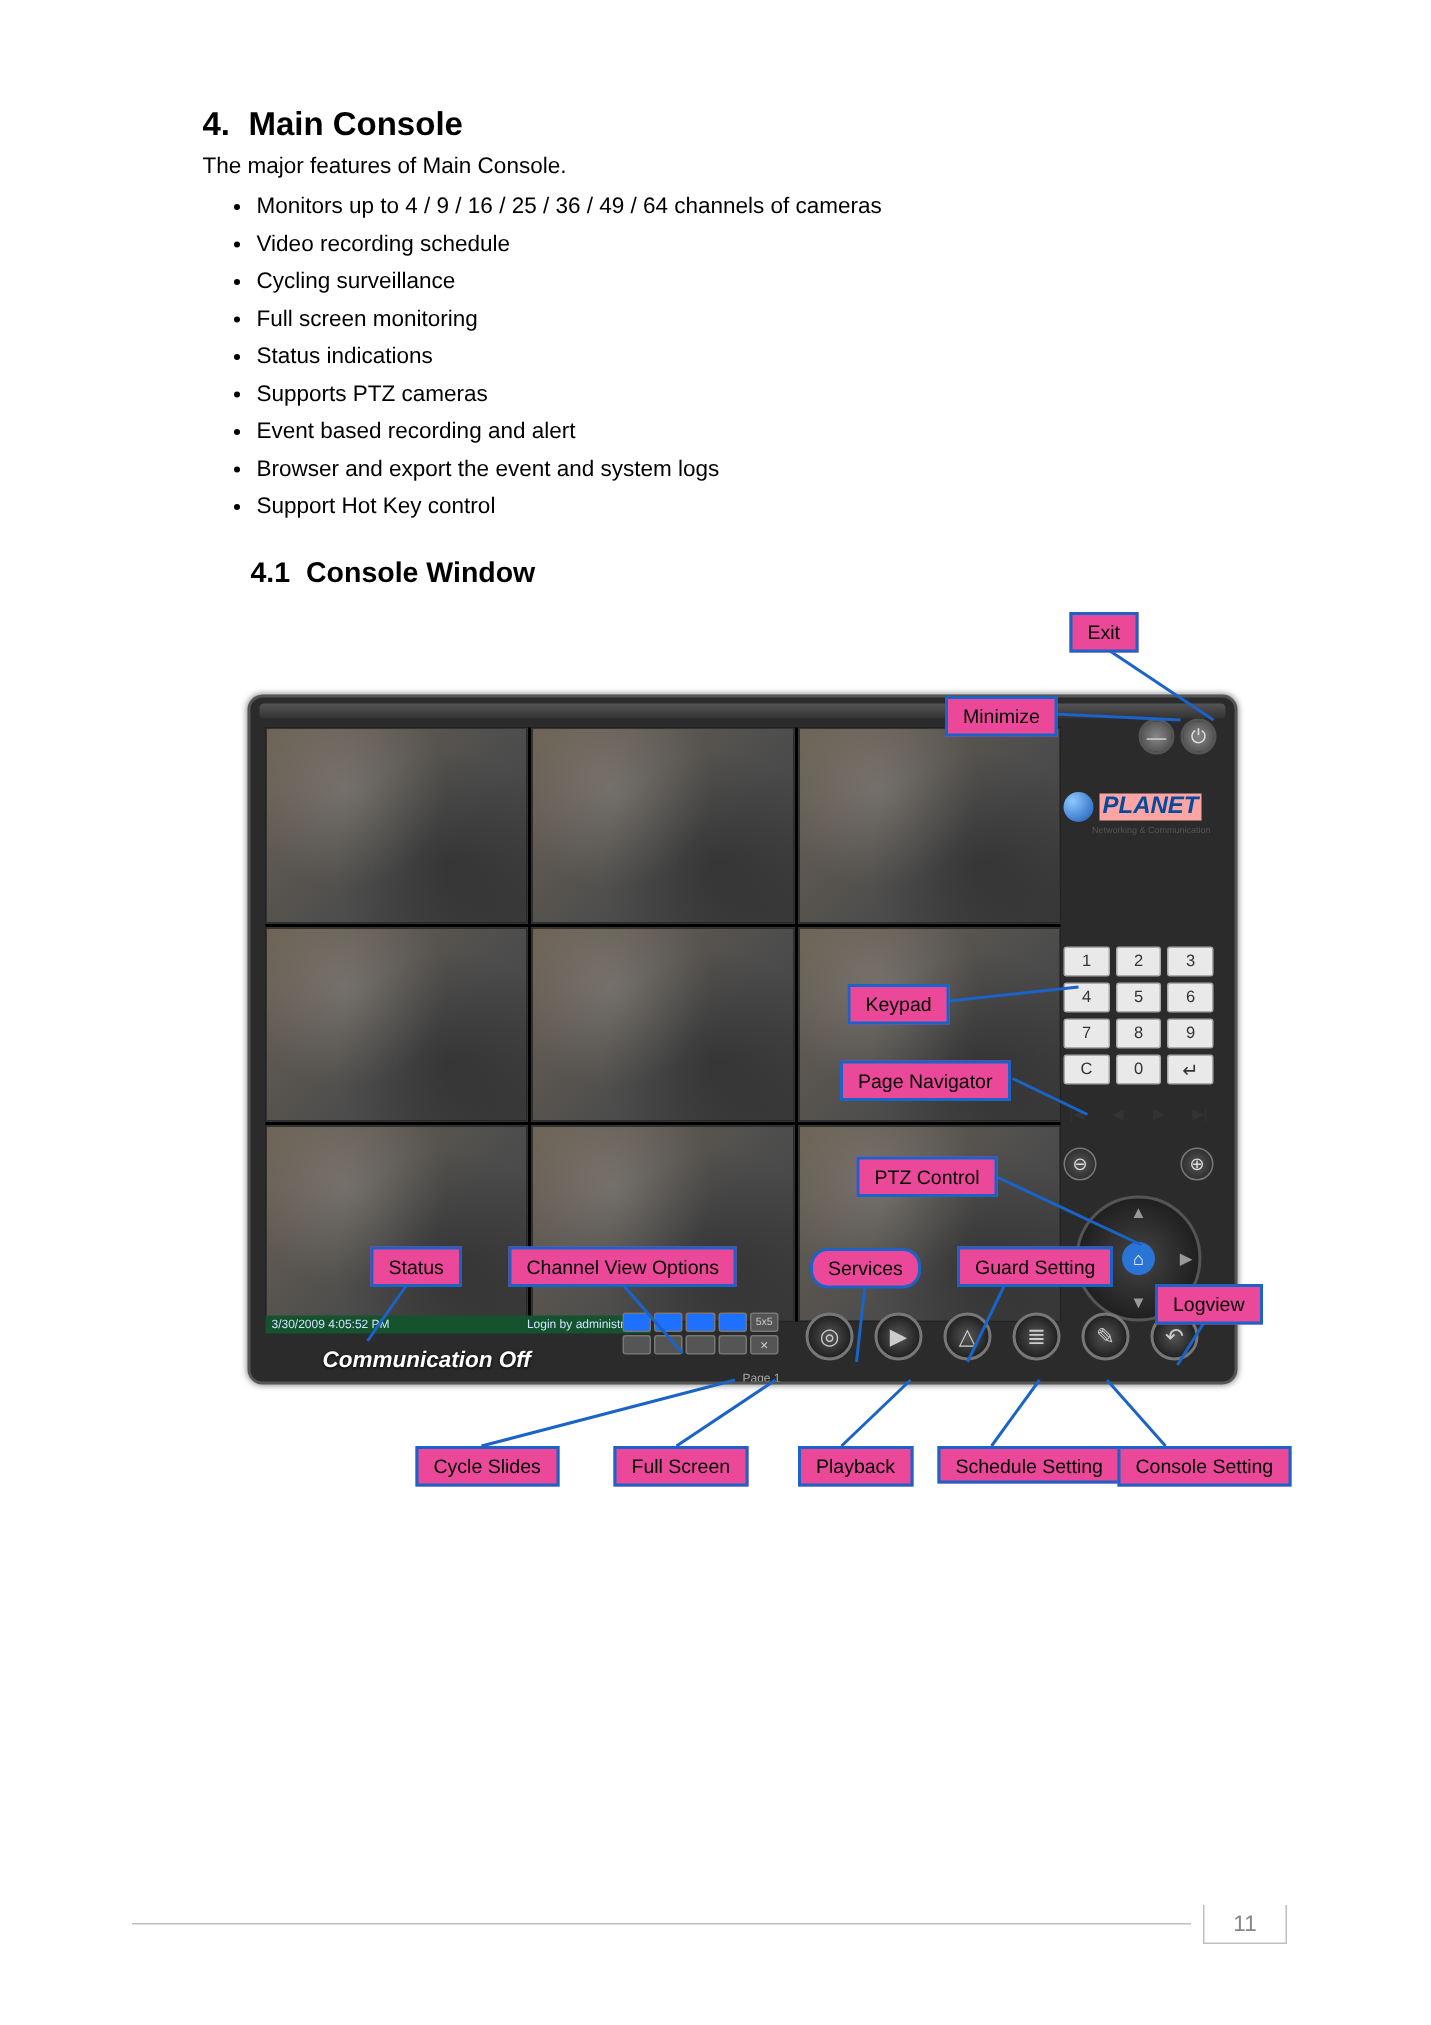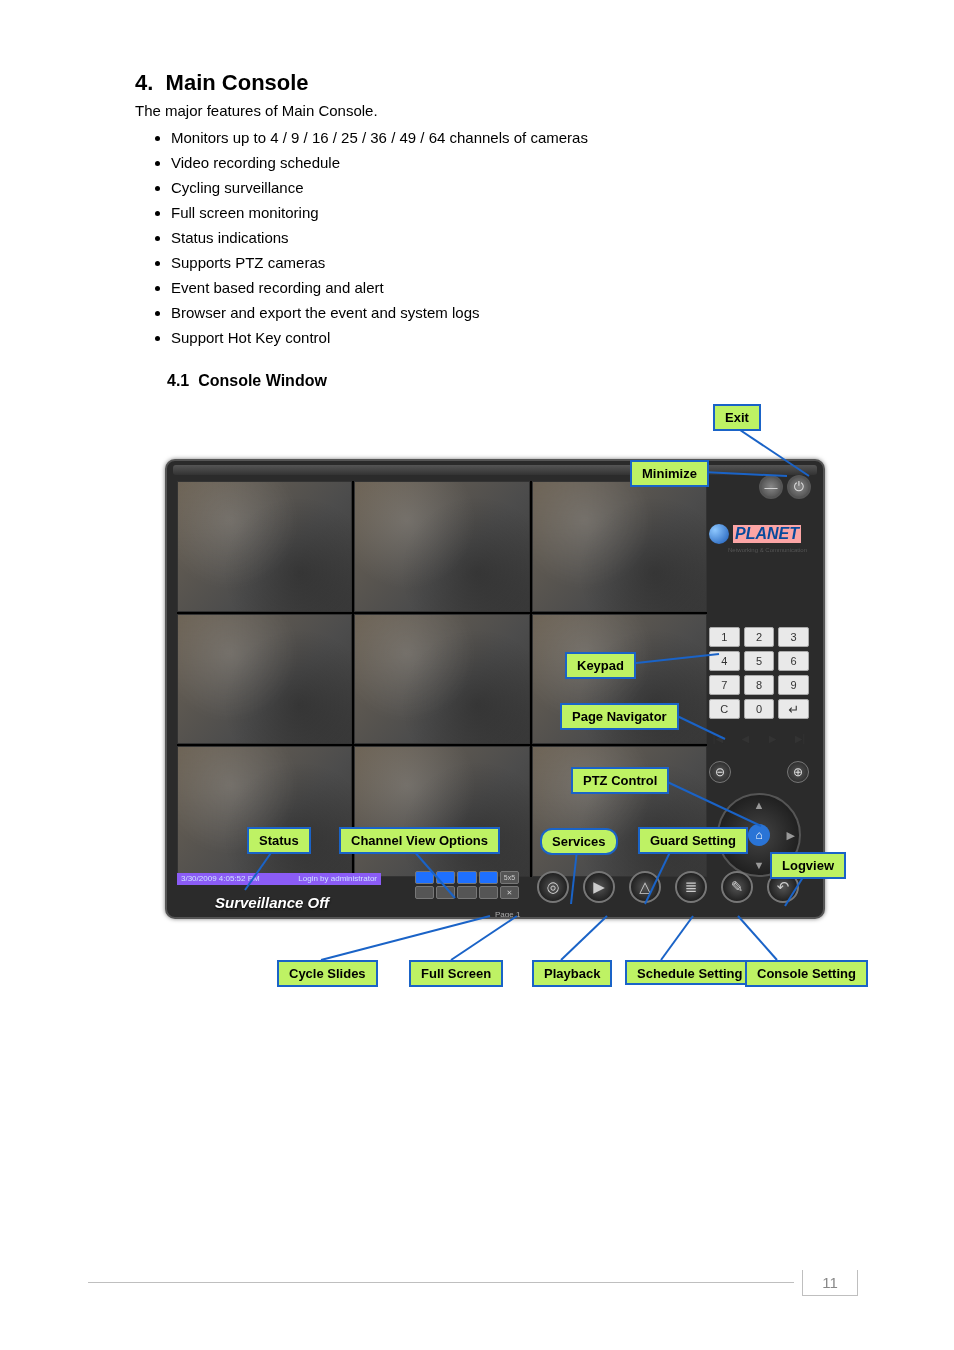--- a/index.html
+++ b/index.html
@@ -40,40 +40,40 @@
     margin: 0 0 20px 0;
     padding-left: 36px;
   }
   ul.features li {
     font-family: Arial;
     font-size: 15px;
     margin: 8px 0;
   }
   h3.subsec {
     font-family: Arial;
-    font-size: 16px;
+    font-size: 19px;
     font-weight: bold;
     margin: 26px 0 14px 32px;
   }
   
   .figwrap {
     position: relative;
     width: 680px;
     height: 620px;
     margin-left: 30px;
   }
   
   .callout {
     position: absolute;
-    background: #bef264;
+    background: #ec4899;
     border: 2px solid #1a63c7;
     padding: 4px 10px;
     font-family: Arial;
     font-size: 13px;
-    font-weight: bold;
+    font-weight: normal;
     white-space: nowrap;
     text-align: center;
     z-index: 60;
   }
   
   .line {
     position: absolute;
     stroke: #1a63c7;
     stroke-width: 2;
     fill: none;
@@ -117,22 +117,22 @@
   }
   .cam::after{
     content:"";
     position:absolute;inset:0;
     background:
       radial-gradient(circle at 30% 30%, rgba(255,255,255,.15), transparent 45%),
       radial-gradient(circle at 70% 70%, rgba(0,0,0,.25), transparent 50%);
   }
   .statusrow {
     position:absolute;
-    bottom:32px; left:10px; width:204px; height:12px;
-    background:#8b5cf6;
+    bottom:32px; left:10px; width:257px; height:12px;
+    background:#14532d;
     color:#cfe3ff;
     font-size:8px;
     font-family: Tahoma, Arial;
     padding:1px 4px;
     display:flex;justify-content:space-between;
   }
   .surv {
     position:absolute;
     bottom:6px; left:48px;
     font: italic bold 15px Arial;
@@ -397,21 +397,21 @@
         <div class="arrow dn">▼</div>
         <div class="arrow lf">◀</div>
         <div class="arrow rt">▶</div>
         <div class="home">⌂</div>
       </div>
 
       <div class="statusrow">
         <span>3/30/2009 4:05:52 PM</span>
         <span>Login by administrator</span>
       </div>
-      <div class="surv">Surveillance Off</div>
+      <div class="surv">Communication Off</div>
       <div class="pagei">Page 1</div>
 
       <div class="chanview">
         <div class="cvbtn sel"></div>
         <div class="cvbtn sel"></div>
         <div class="cvbtn sel"></div>
         <div class="cvbtn sel"></div>
         <div class="cvbtn" style="font-size:7px;">5x5</div>
         <div class="cvbtn"></div>
         <div class="cvbtn"></div>

